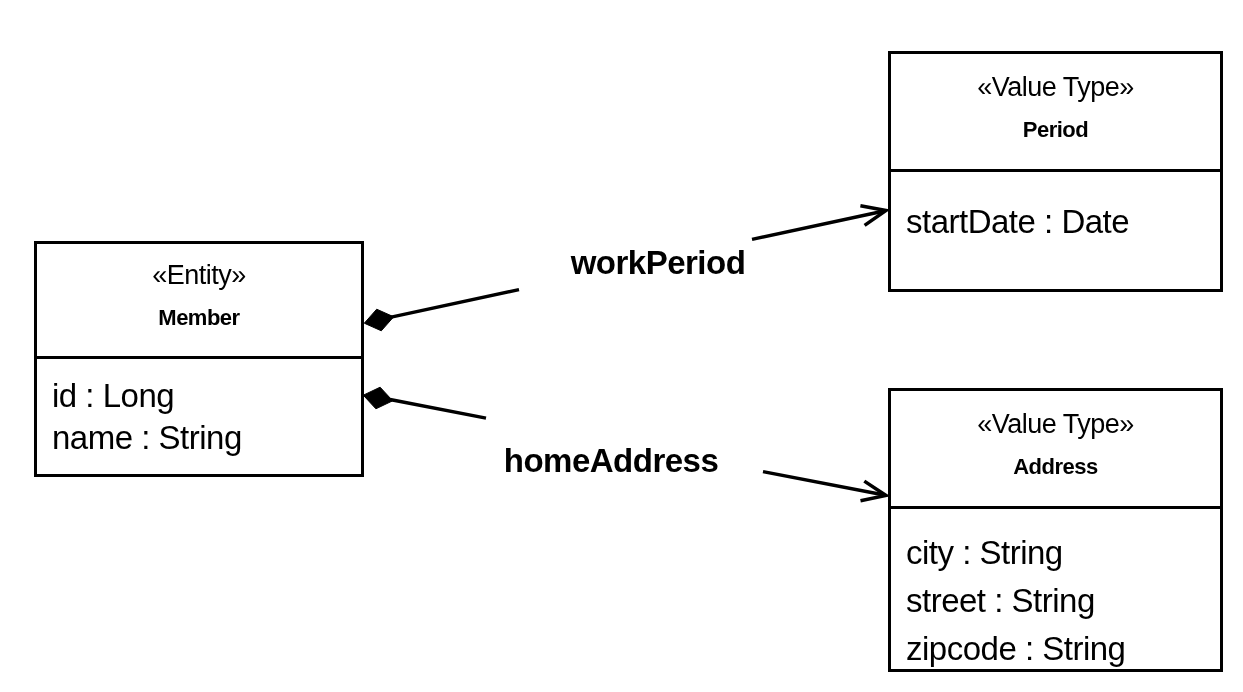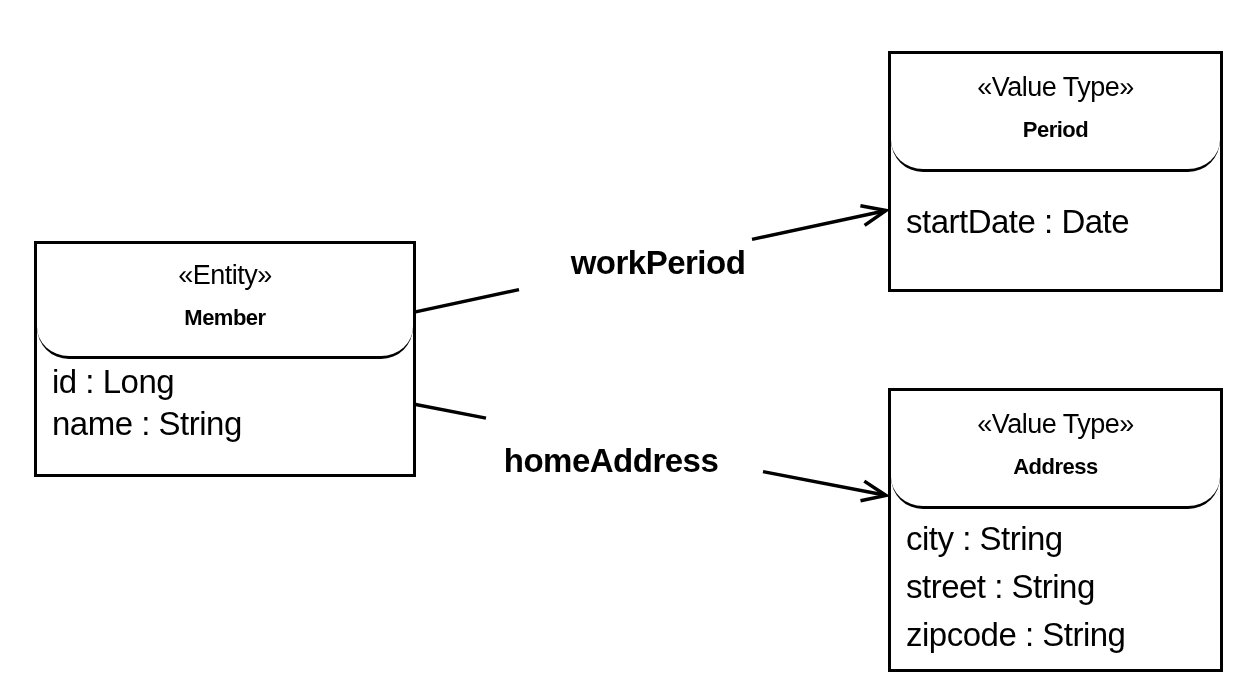--- a/index.html
+++ b/index.html
@@ -32,21 +32,20 @@
     flex-direction: column;
   }
   .uml-class .compartment-title {
     box-sizing: border-box;
     border-bottom: 3px solid #000000;
     display: flex;
     flex-direction: column;
     align-items: center;
     justify-content: center;
     flex: 0 0 auto;
-    border-radius: 32px;
   }
   .stereotype {
     font-size: 27px;
     line-height: 36px;
     letter-spacing: -0.5px;
     white-space: nowrap;
   }
   .classname {
     font-size: 22px;
     font-weight: bold;
@@ -60,35 +59,35 @@
     padding-left: 15px;
     padding-right: 6px;
   }
   .attr {
     font-size: 33px;
     letter-spacing: -0.5px;
     white-space: nowrap;
   }
 
   
-  #class-member { left: 34px; top: 241px; width: 382px; height: 236px; }
+  #class-member { left: 34px; top: 241px; width: 330px; height: 236px; }
   #class-member .compartment-title { height: 115px; }
-  #class-member .compartment-attrs { padding-top: 2px; }
+  #class-member .compartment-attrs { padding-top: 16px; }
   #class-member .attr { line-height: 42px; }
 
   
   #class-period { left: 888px; top: 51px; width: 335px; height: 241px; }
   #class-period .compartment-title { height: 118px; }
   #class-period .compartment-attrs { padding-top: 29px; }
   #class-period .attr { line-height: 42px; }
 
   
   #class-address { left: 888px; top: 388px; width: 335px; height: 284px; }
   #class-address .compartment-title { height: 118px; }
-  #class-address .compartment-attrs { padding-top: 6px; border-radius: 29px; }
+  #class-address .compartment-attrs { padding-top: 20px; border-radius: 29px; }
   #class-address .attr { line-height: 48px; }
 
   .assoc-label {
     position: absolute;
     transform: translate(-50%, -50%);
     background: #ffffff;
     padding: 2px 8px;
     font-size: 33px;
     font-weight: bold;
     letter-spacing: -0.5px;

